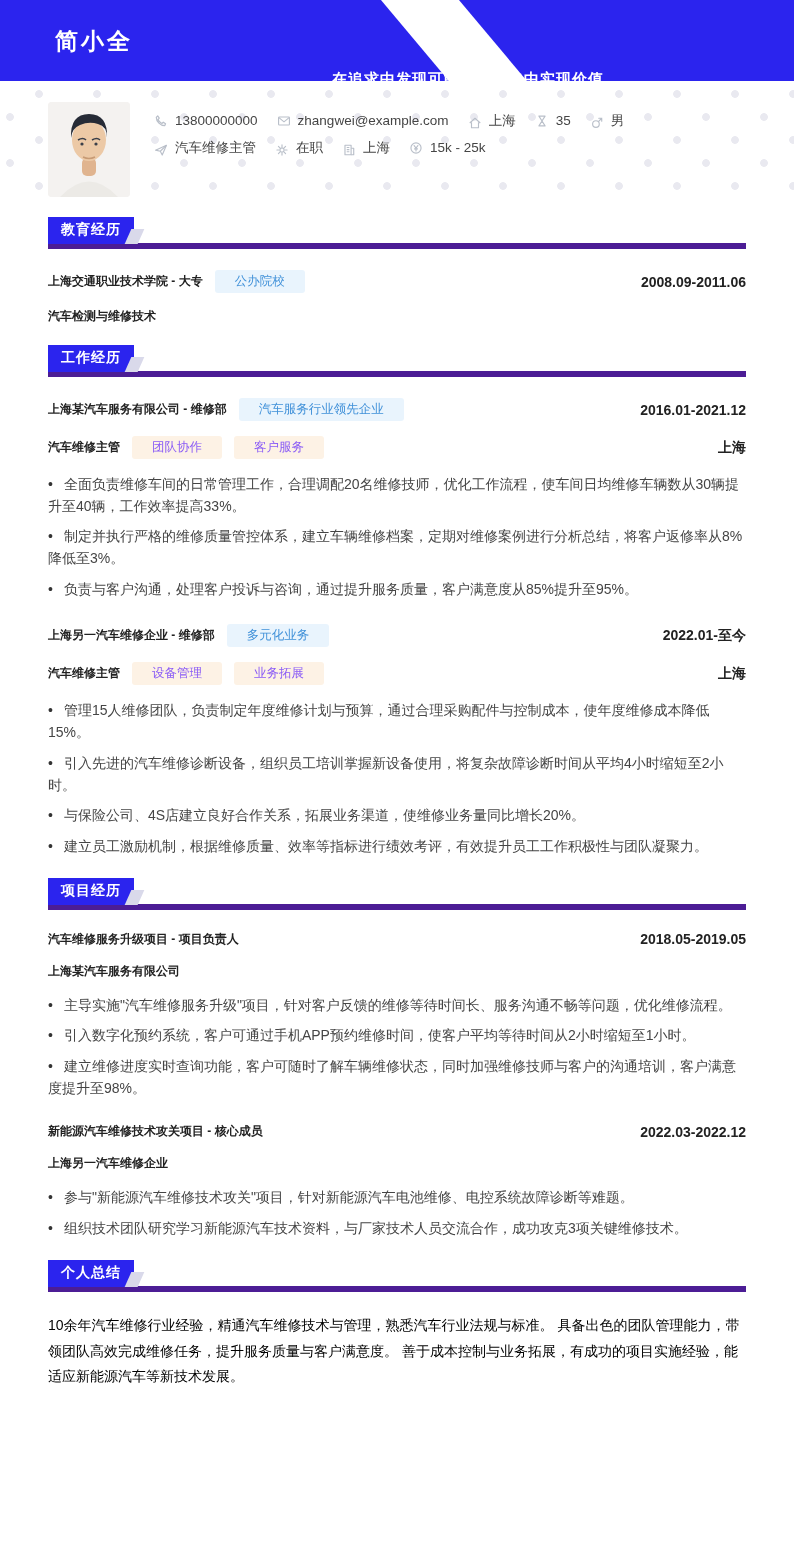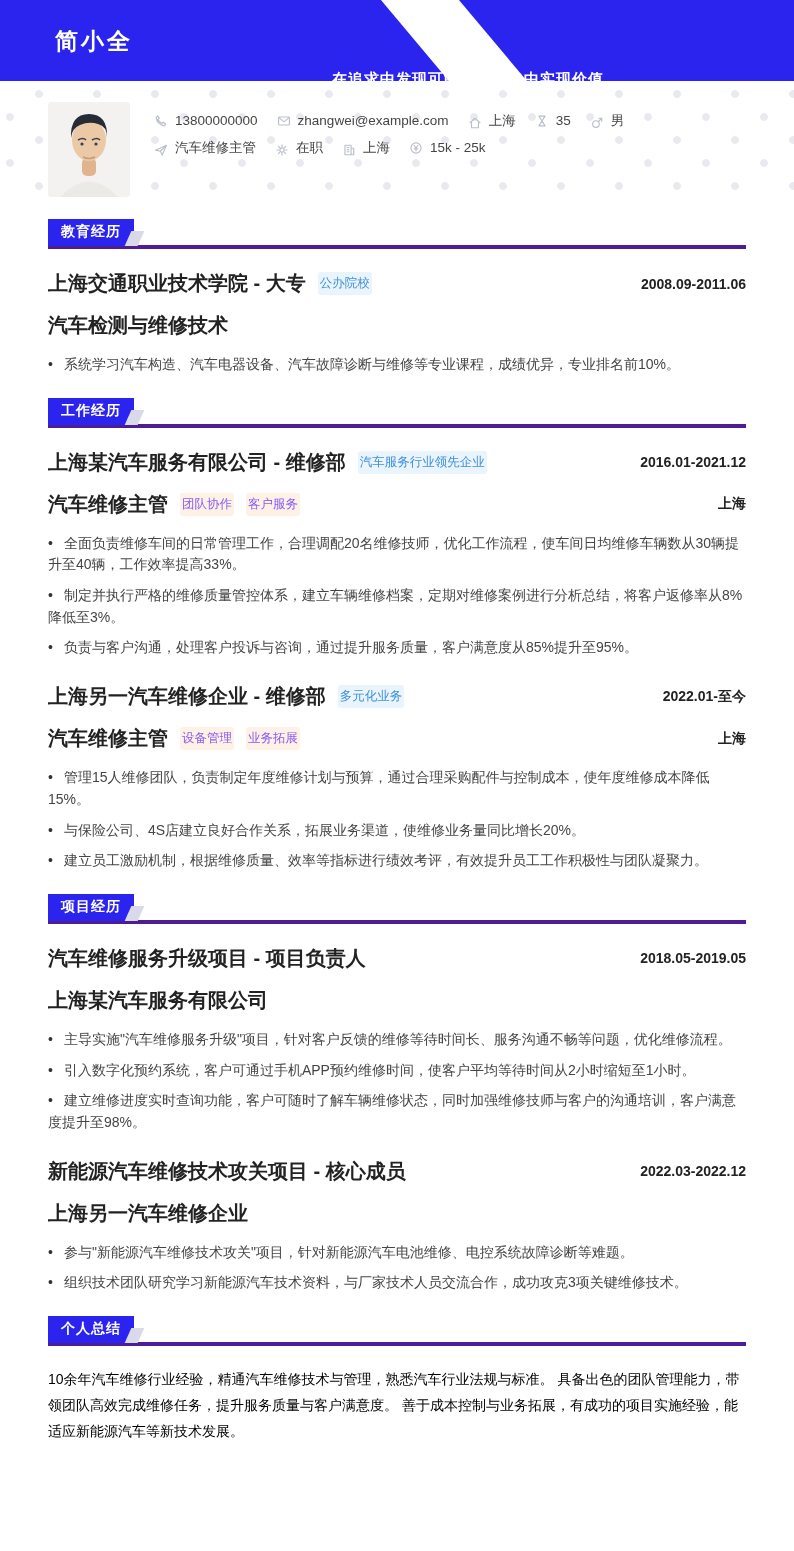--- a/index.html
+++ b/index.html
@@ -26,31 +26,31 @@
   .profile { display:flex; padding-top:21px; }
   .avatar { width:82px; height:95px; border-radius:4px; overflow:hidden; flex:0 0 82px; margin-right:24px; background:#f4f2f0; }
   .contact { padding-top:5px; }
   .c-row { display:flex; align-items:center; height:27px; }
   .c-item { display:flex; align-items:flex-end; margin-right:19px; font-size:13.5px; color:#454545; }
   .c-item .ic { display:inline-flex; margin-right:7px; color:#b9bfc9; }
   .c-item .ic svg { display:block; }
 
   
   .section { margin-top:29px; }
-  .sec-header { position:relative; border-bottom:4px solid #4c1d95; height:23px; margin-bottom:21px; }
+  .sec-header { position:relative; border-bottom:6px solid #4c1d95; height:23px; margin-bottom:21px; }
   .sec-badge { position:absolute; left:0; bottom:-1px; background:#2b24ee; color:#fff; font-size:14px; font-weight:bold; padding:4px 13px 5px 13px; letter-spacing:1px; z-index:1; }
   .sec-badge::after { content:""; position:absolute; right:-7px; bottom:0; width:13px; height:15px; background:#d9d9ea; transform:skewX(-24deg); z-index:-1; }
 
   .entry { margin-bottom:24px; }
   .entry:last-child { margin-bottom:0; }
   .entry-row { display:flex; align-items:center; justify-content:space-between; margin-bottom:15px; }
   .entry-left { display:flex; align-items:center; }
-  .entry-title, .entry-sub { font-size:20px; font-weight:bold; color:#222; }
+  .entry-title, .entry-sub { font-size:12px; font-weight:bold; color:#222; }
   .entry-date, .entry-loc { font-size:14px; font-weight:bold; color:#222; white-space:nowrap; }
-  .tag { font-size:12.5px; padding:3px 2px; border-radius:3px; margin-left:12px; white-space:nowrap; }
+  .tag { font-size:12.5px; padding:3px 20px; border-radius:3px; margin-left:12px; white-space:nowrap; }
   .tag-blue { background:#e9f4fd; color:#4191d9; }
   .tag-orange { background:#fdf2e5; color:#8b5cf6; }
 
   .bullets { font-size:14px; color:#454545; }
   .bullet { line-height:1.55; margin-bottom:9px; }
   .bullet:last-child { margin-bottom:0; }
   .bullet::before { content:"•"; color:#333; margin-right:11px; }
 
   .summary-text { font-size:14px; color:#000000; line-height:1.85; }
 </style>
@@ -177,21 +177,20 @@
         <div class="entry-left">
           <span class="entry-title">上海交通职业技术学院 - 大专</span>
           <span class="tag tag-blue">公办院校</span>
         </div>
         <span class="entry-date">2008.09-2011.06</span>
       </div>
       <div class="entry-row">
         <span class="entry-sub">汽车检测与维修技术</span>
       </div>
       <div class="bullets">
-        <div class="bullet"><span>系统学习汽车构造、汽车电器设备、汽车故障诊断与维修等专业课程，成绩优异，专业排名前10%。</span></div>
       </div>
     </div>
   </div>
 
   <div class="section">
     <div class="sec-header">
       <span class="sec-badge">工作经历</span>
     </div>
 
     <div class="entry">
@@ -228,20 +227,21 @@
       <div class="entry-row">
         <div class="entry-left">
           <span class="entry-sub">汽车维修主管</span>
           <span class="tag tag-orange">设备管理</span>
           <span class="tag tag-orange">业务拓展</span>
         </div>
         <span class="entry-loc">上海</span>
       </div>
       <div class="bullets">
         <div class="bullet"><span>管理15人维修团队，负责制定年度维修计划与预算，通过合理采购配件与控制成本，使年度维修成本降低15%。</span></div>
+        <div class="bullet"><span>引入先进的汽车维修诊断设备，组织员工培训掌握新设备使用，将复杂故障诊断时间从平均4小时缩短至2小时。</span></div>
         <div class="bullet"><span>与保险公司、4S店建立良好合作关系，拓展业务渠道，使维修业务量同比增长20%。</span></div>
         <div class="bullet"><span>建立员工激励机制，根据维修质量、效率等指标进行绩效考评，有效提升员工工作积极性与团队凝聚力。</span></div>
       </div>
     </div>
   </div>
 
   <div class="section">
     <div class="sec-header">
       <span class="sec-badge">项目经历</span>
     </div>

